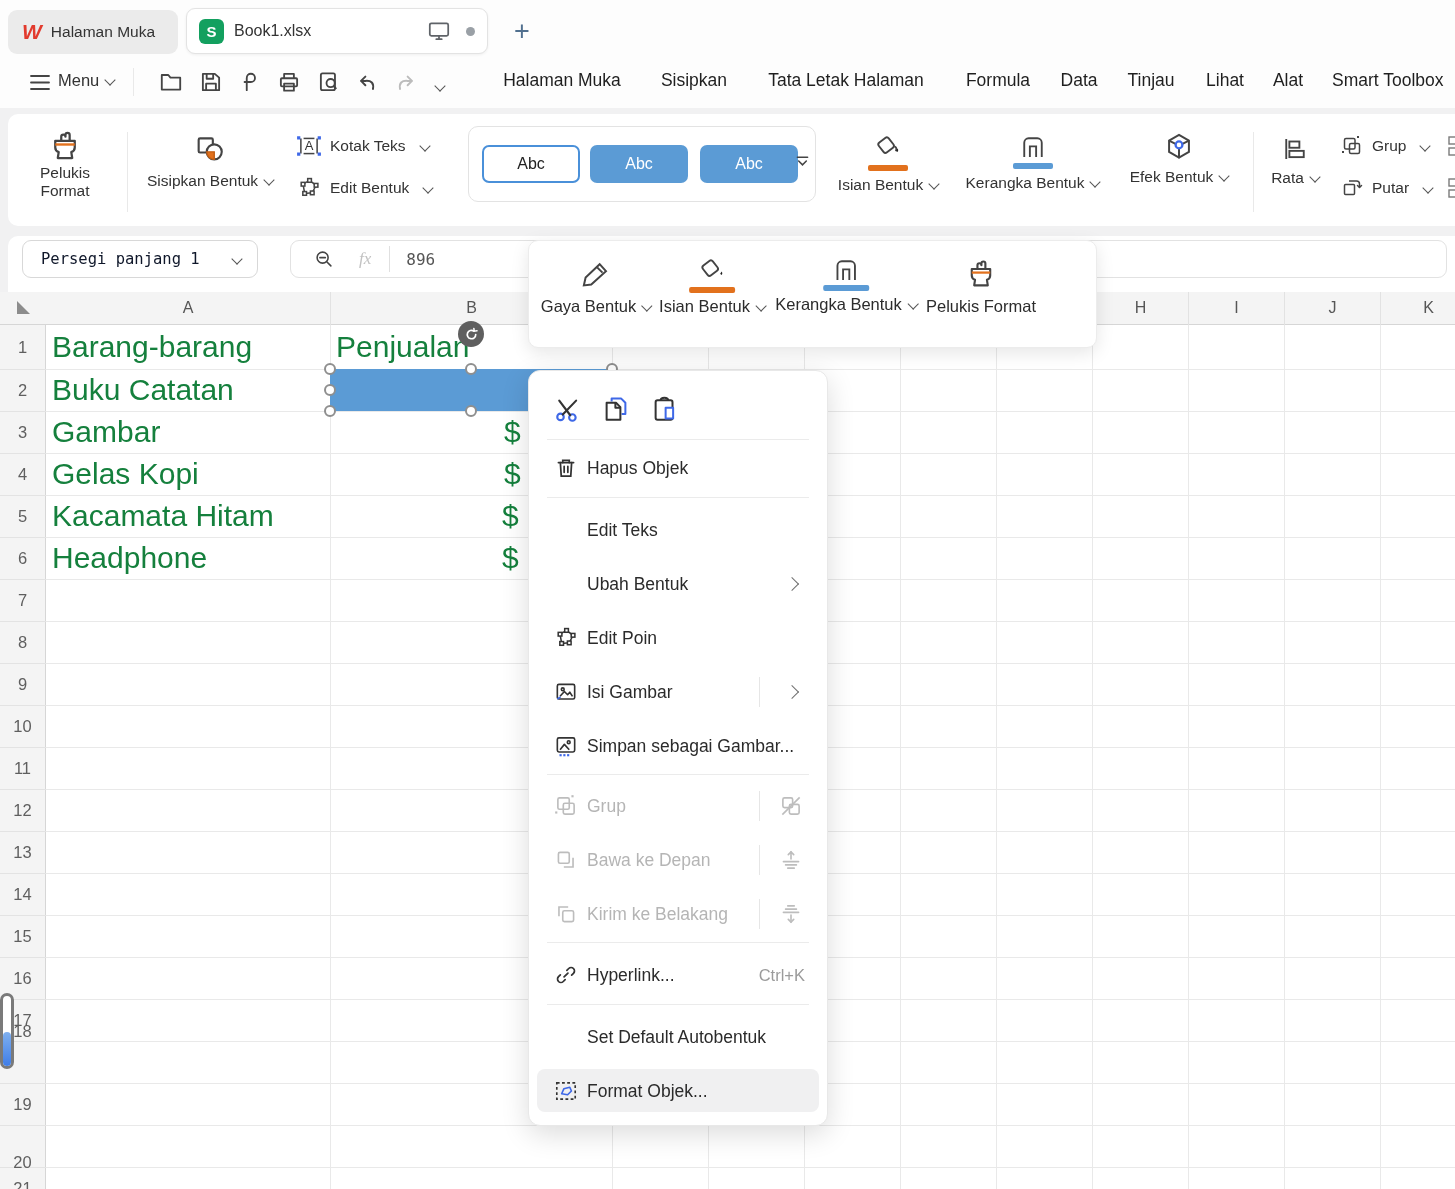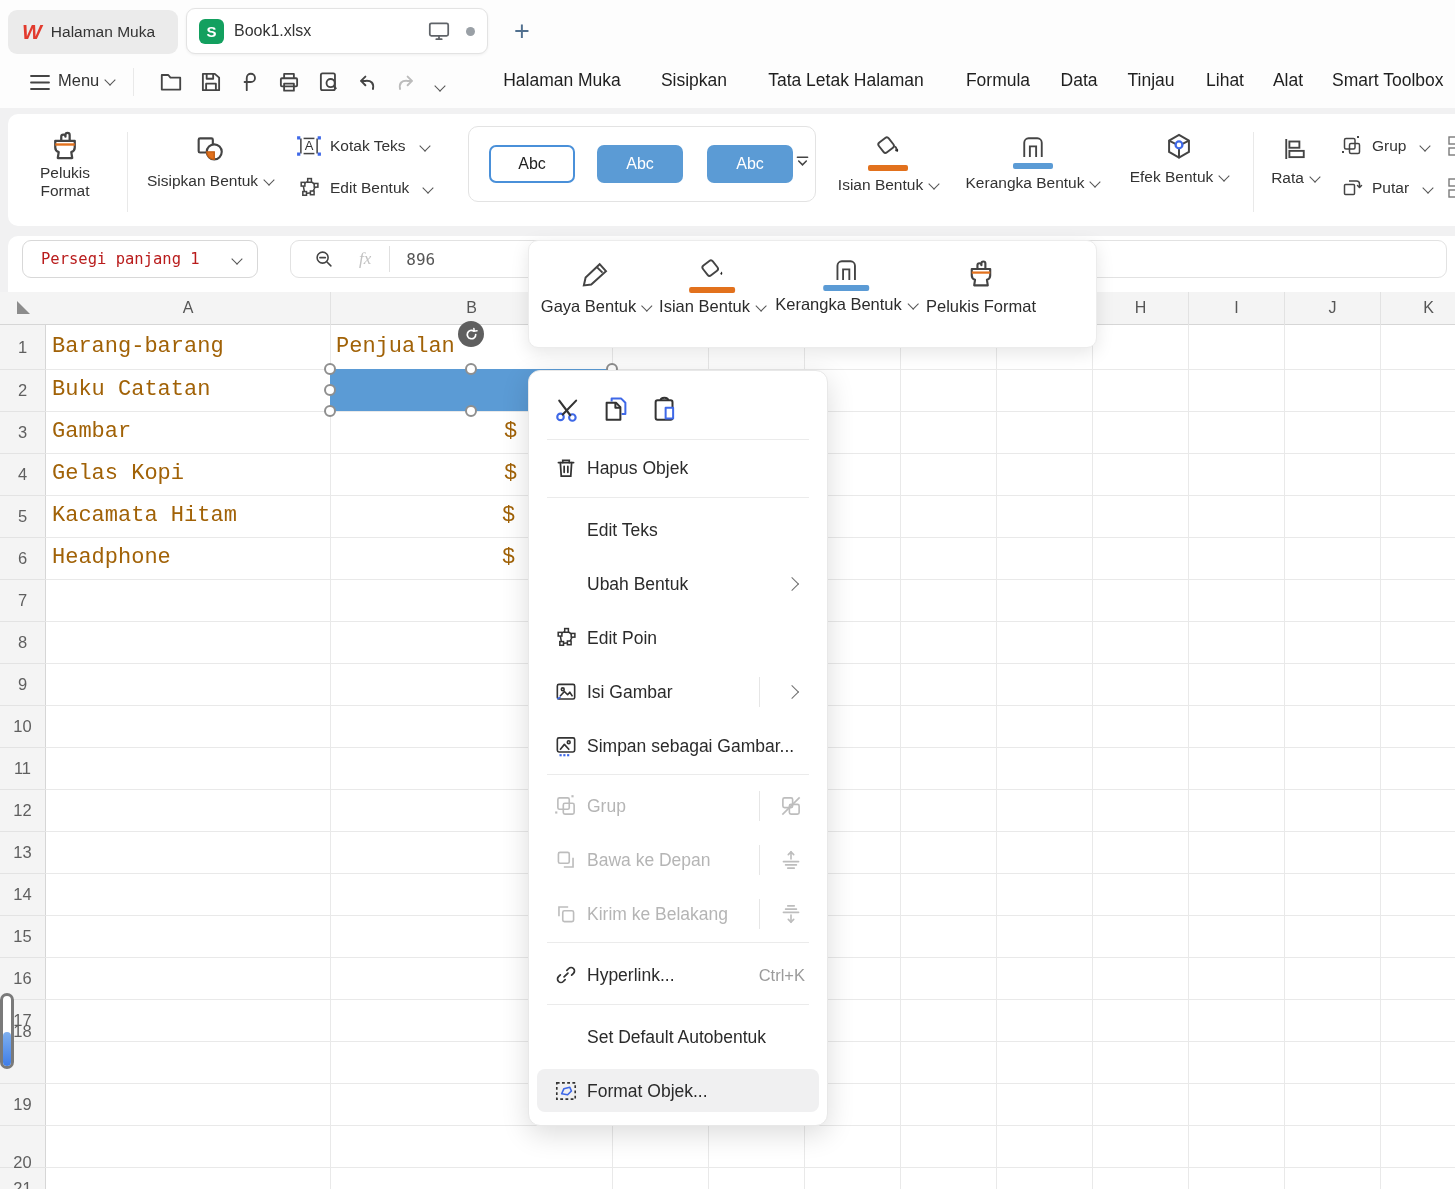--- a/index.html
+++ b/index.html
@@ -20,41 +20,41 @@
   .s-tile{width:25px;height:25px;border-radius:6px;background:#13a05f;color:#fff;font-weight:bold;font-size:15px;
           display:flex;align-items:center;justify-content:center;}
   .tab-label{font-size:15.5px;color:#333;}
   .plus{left:514px;top:16px;font-size:27px;color:#51708f;font-weight:400;}
   .qicon{width:26px;height:26px;}
   .ribbon-tab{position:absolute;top:0;height:48px;line-height:48px;font-size:17.5px;color:#1f1f1f;white-space:nowrap;transform:translateX(-50%);}
   
   .ribbon{left:8px;top:114px;width:1460px;height:112px;background:#fff;border-radius:10px;}
   .rlabel{font-size:15.5px;color:#333;white-space:nowrap;}
   .vdiv{width:1px;background:#e9e9e9;}
-  .abc-btn{position:absolute;top:145px;width:86px;height:38px;border-radius:7px;font-size:16px;display:flex;align-items:center;justify-content:center;box-sizing:border-box;margin-left:7px;}
+  .abc-btn{position:absolute;top:145px;width:98px;height:38px;border-radius:7px;font-size:16px;display:flex;align-items:center;justify-content:center;box-sizing:border-box;}
   .abc-blue{background:#5b9bd5;color:#fff;}
   .abc-white{background:#fff;border:2px solid #4a90d9;color:#222;}
   .orangebar{background:#e2711d;height:6px;border-radius:2px;}
   .bluebar{background:#5b9bd5;height:6px;border-radius:2px;}
   
   .sheetpanel-top{left:8px;top:236px;width:1452px;height:56px;background:#fff;border-top-left-radius:10px;}
   .namebox{left:22px;top:240px;width:236px;height:38px;background:#fff;border:1px solid #d8d8d8;border-radius:9px;
-           box-sizing:border-box;display:flex;align-items:center;font-family:"DejaVu Sans Mono",monospace;font-size:15.5px;color:#b91c1c;padding-left:18px;}
+           box-sizing:border-box;display:flex;align-items:center;font-family:"DejaVu Sans Mono",monospace;font-size:15.5px;color:#0f172a;padding-left:18px;}
   .fxbox{left:290px;top:240px;width:1157px;height:38px;background:#fff;border:1px solid #e2e2e2;border-radius:9px;
          box-sizing:border-box;display:flex;align-items:center;}
   
   .sheetzone{left:0;top:292px;width:1455px;height:897px;background:#fff;}
   .colheadrow{left:0;top:292px;width:1455px;height:33px;background:#f4f4f4;border-bottom:1px solid #d6d6d6;box-sizing:border-box;}
   .ch{position:absolute;top:292px;height:33px;line-height:32px;text-align:center;font-size:16px;color:#565656;border-left:1px solid #e2e2e2;box-sizing:border-box;}
   .gutter{left:0;top:325px;width:46px;height:864px;background:#f4f4f4;border-right:1px solid #d6d6d6;box-sizing:border-box;}
   .gutterlines{left:0;top:328px;width:46px;height:861px;background:repeating-linear-gradient(to bottom,transparent 0,transparent 41px,#e3e3e3 41px,#e3e3e3 42px);}
   .gridlines{left:46px;top:328px;width:1409px;height:861px;background:repeating-linear-gradient(to bottom,transparent 0,transparent 41px,#e9e9e9 41px,#e9e9e9 42px);}
   .vl{position:absolute;top:325px;width:1px;height:864px;background:#e9e9e9;}
   .rn{position:absolute;left:0;width:45px;text-align:center;font-size:16.5px;color:#5f5f5f;}
-  .cell{position:absolute;font-size:22px;color:#a16207;white-space:nowrap;font-family:Liberation Mono, monospace;}
+  .cell{position:absolute;font-size:30px;color:#15803d;white-space:nowrap;}
   .handle{position:absolute;width:12px;height:12px;border:2px solid #8f8f8f;background:#fff;border-radius:50%;box-sizing:border-box;}
   
   .floatbar{left:528px;top:240px;width:569px;height:108px;background:#fff;border:1px solid #ececec;border-radius:10px;
             box-shadow:0 5px 18px rgba(0,0,0,.10);box-sizing:border-box;}
   .fitem{position:absolute;transform:translateX(-50%);text-align:center;}
   .fitem .flabel{font-size:16.5px;color:#2c2c2c;margin-top:6px;white-space:nowrap;}
   
   .cmenu{left:528px;top:370px;width:300px;height:756px;background:#fff;border:1px solid #e8e8e8;border-radius:12px;
          box-shadow:0 8px 28px rgba(0,0,0,.14);box-sizing:border-box;}
   .citem{position:absolute;left:0;width:100%;height:54px;display:flex;align-items:center;}

